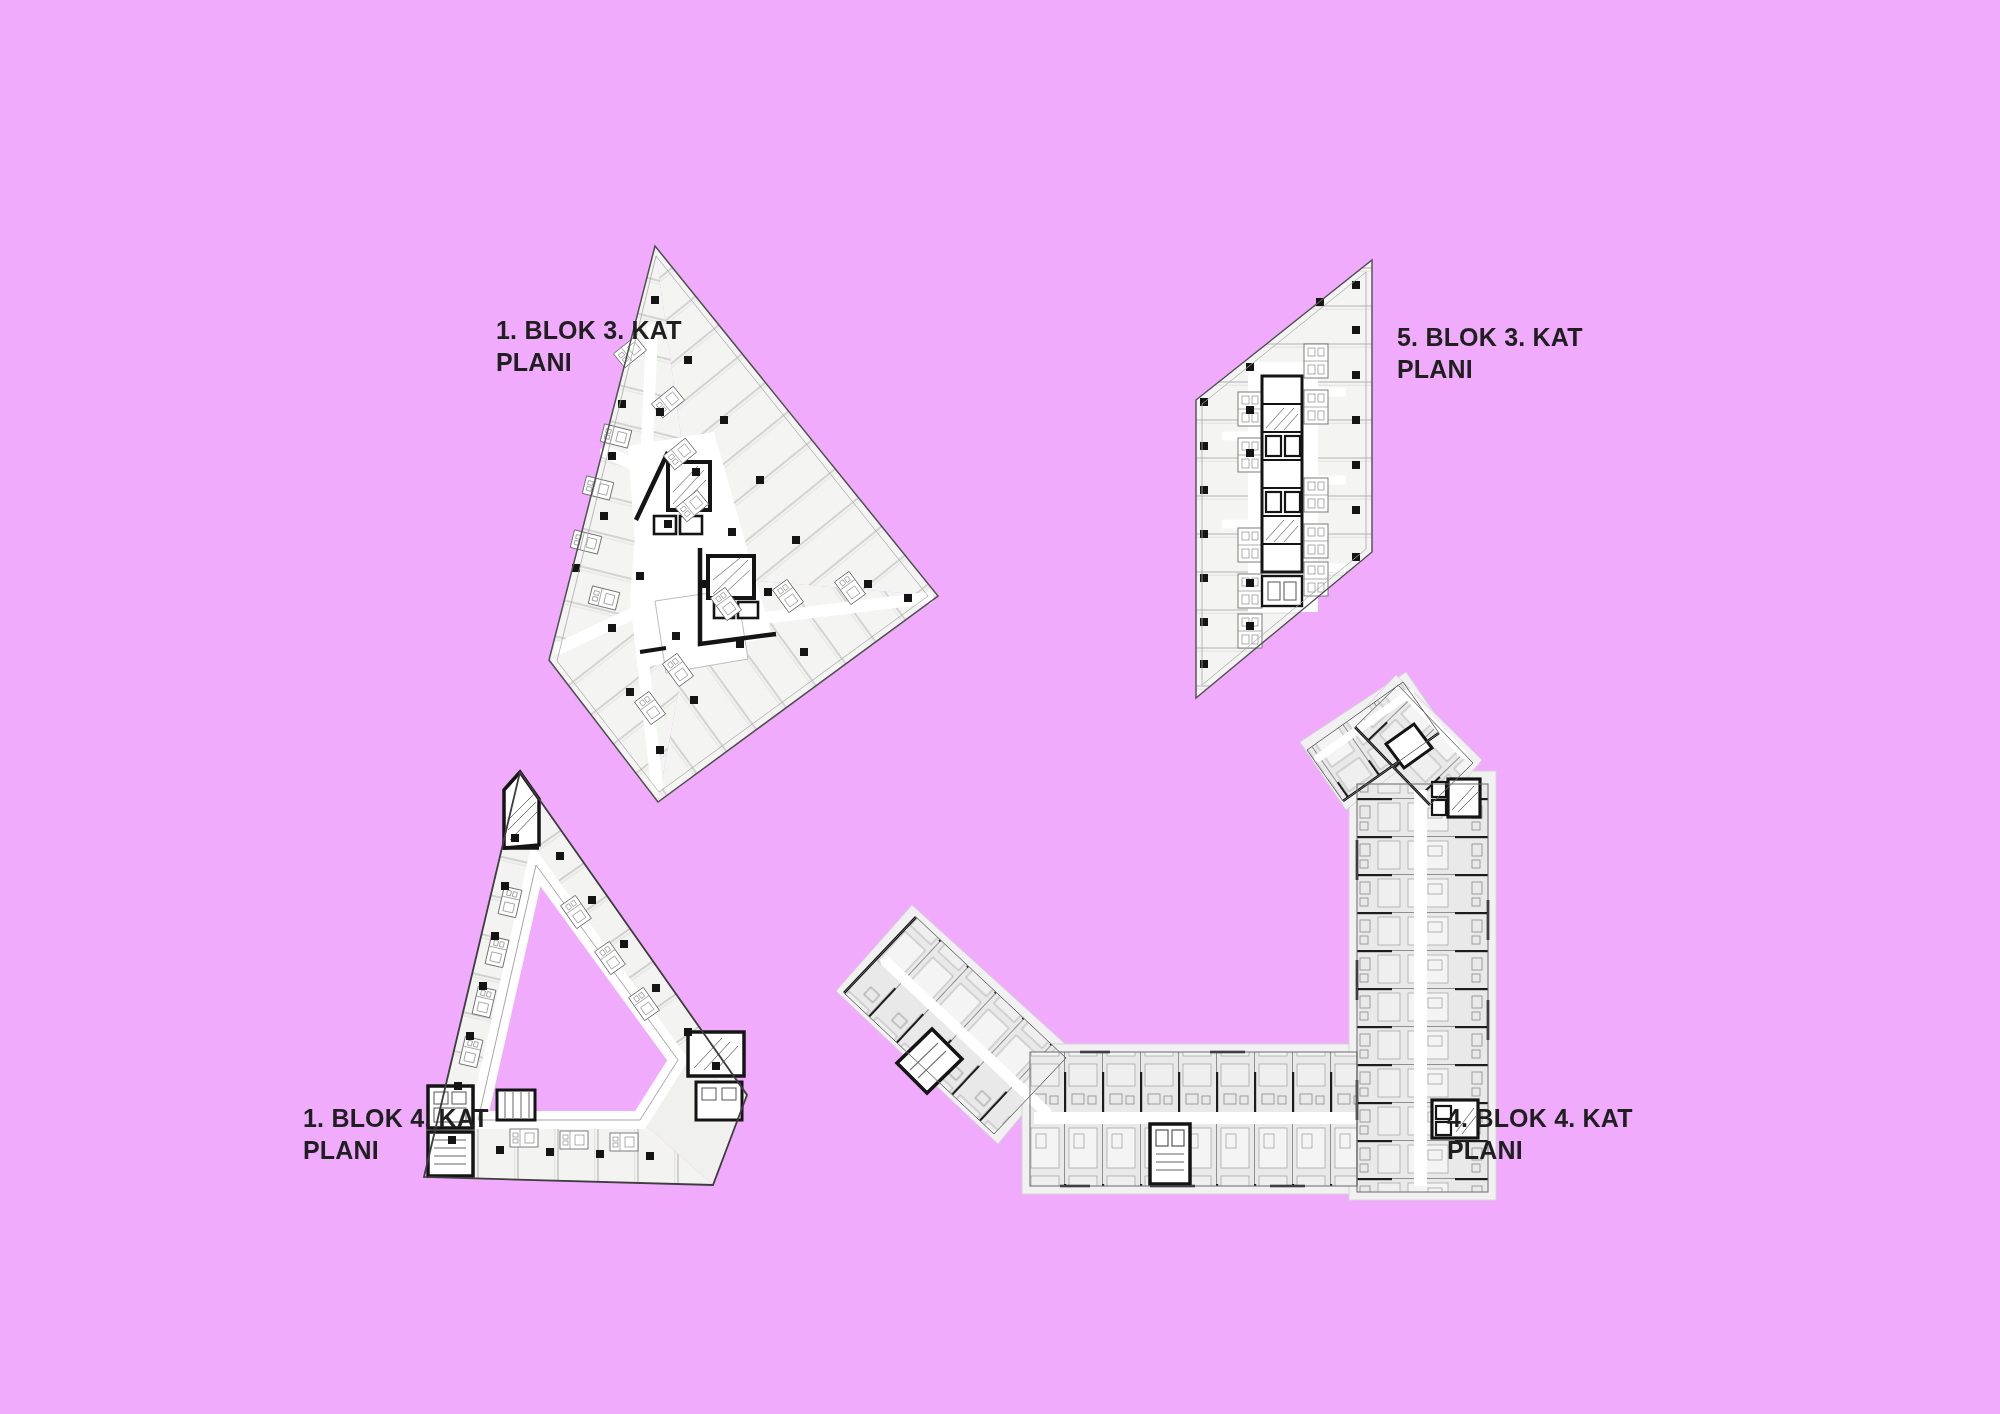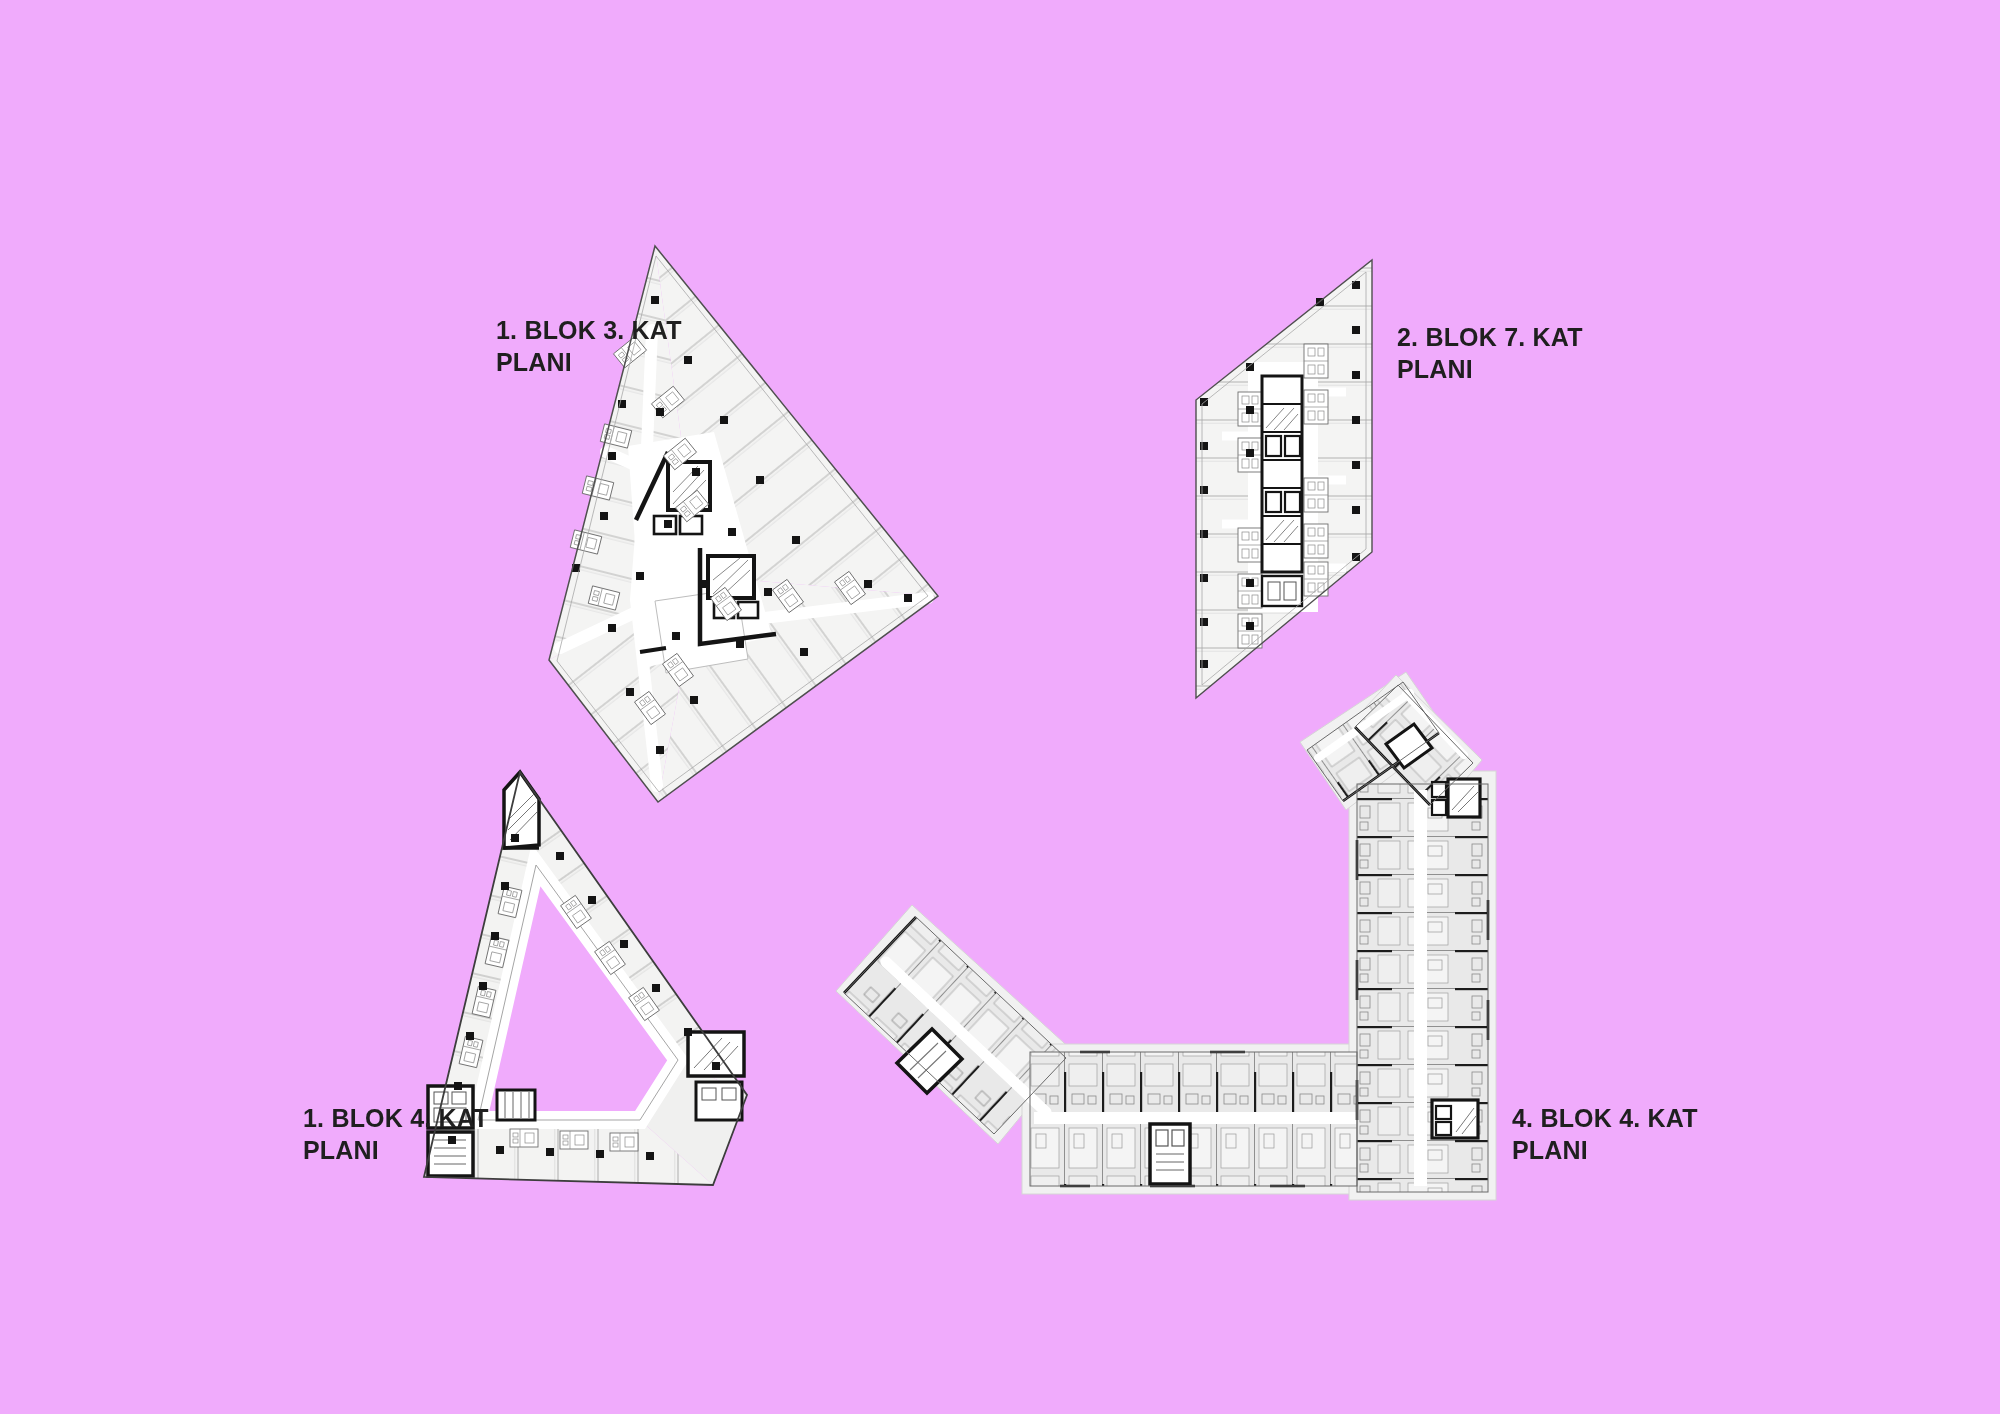--- a/index.html
+++ b/index.html
@@ -391,25 +391,25 @@
       <polygon points="1398,685 1473,763 1430,805 1355,727"></polygon>
     </g>
   </g>
 </svg>
 
   <div class="plan-label" style="left:496px;top:314px">
     <span>1. BLOK 3. KAT</span>
     <span>PLANI</span>
   </div>
   <div class="plan-label" style="left:1397px;top:321px">
-    <span>2. BLOK 7. KAT</span>
+    <span>5. BLOK 3. KAT</span>
     <span>PLANI</span>
   </div>
   <div class="plan-label" style="left:303px;top:1102px">
     <span>1. BLOK 4. KAT</span>
     <span>PLANI</span>
   </div>
-  <div class="plan-label" style="left:1512px;top:1102px">
+  <div class="plan-label" style="left:1447px;top:1102px">
     <span>4. BLOK 4. KAT</span>
     <span>PLANI</span>
   </div>
 
 </div>
 
 </body></html>

